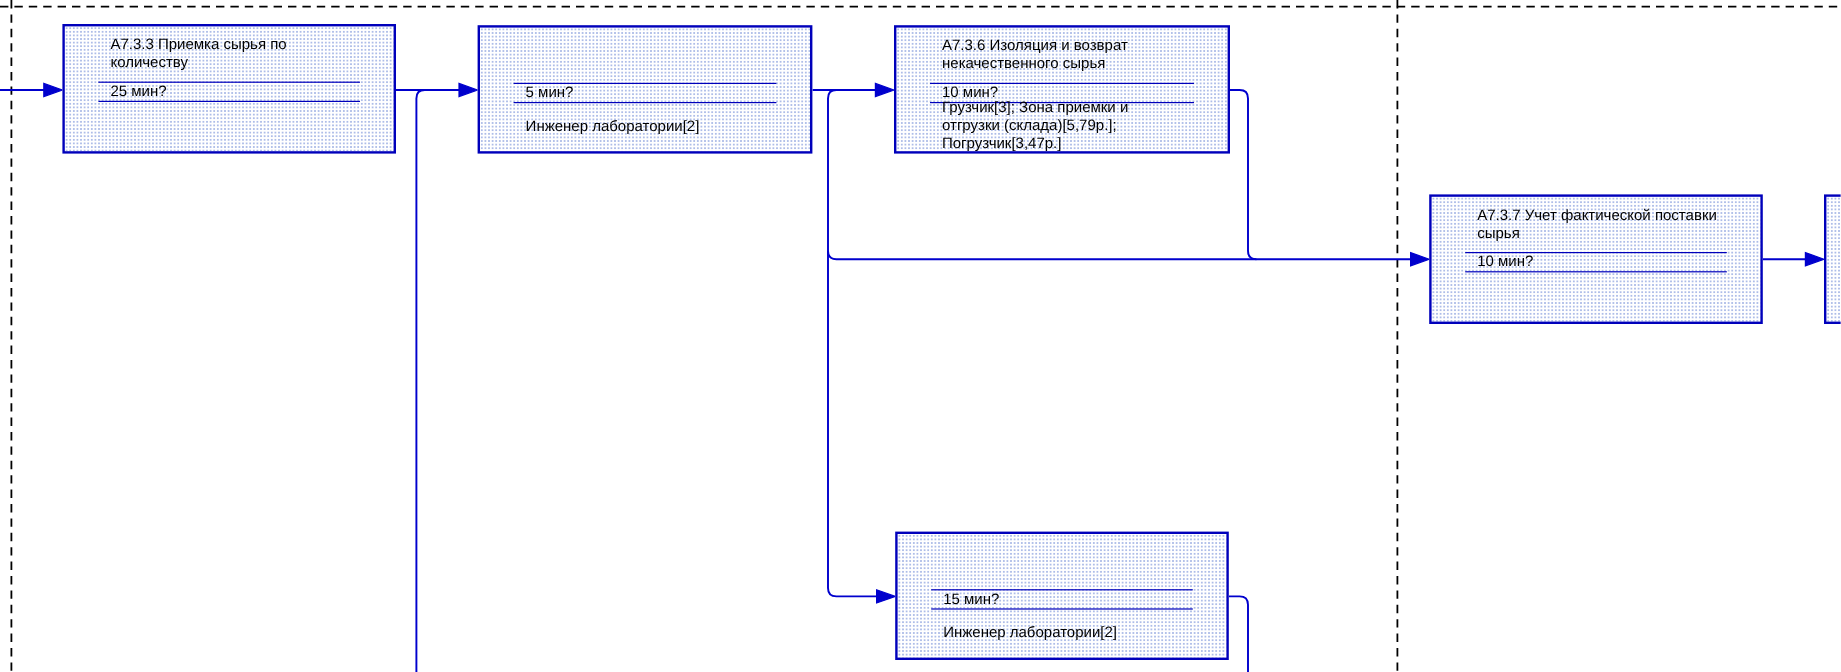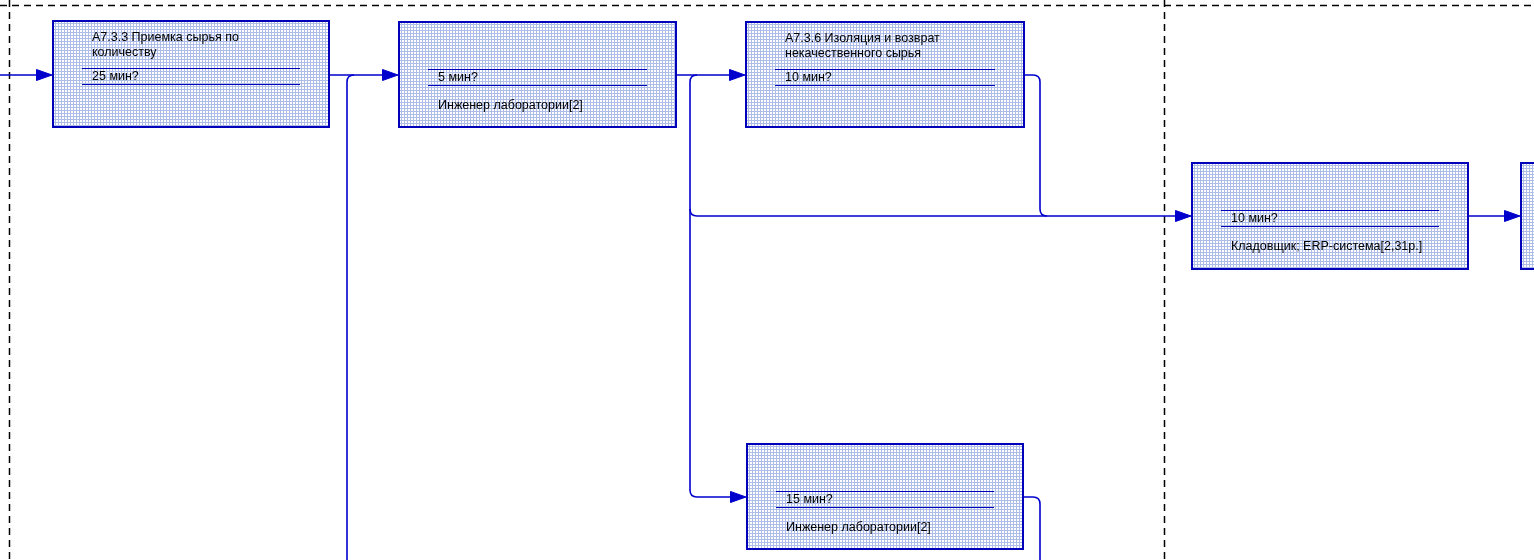--- a/index.html
+++ b/index.html
@@ -120,27 +120,31 @@
     </div>
     <div class="sec res">Инженер лаборатории[2]</div>
   </div>
 
   <div class="pbox" style="left:745px;top:21px;width:280px;height:107px">
     <div class="sec title">А7.3.6 Изоляция и возврат
 некачественного сырья</div>
     <div class="dur-wrap">
       <span>10 мин?</span>
     </div>
+    <div class="sec res" style="top:62px">Грузчик[3]; Зона приемки и
+отгрузки (склада)[5,79р.];
+Погрузчик[3,47р.]</div>
   </div>
 
   <div class="pbox" style="left:1191px;top:162px;width:278px;height:108px">
+    <div class="sec title">А7.3.7 Учет фактической поставки
+сырья</div>
     <div class="dur-wrap">
       <span>10 мин?</span>
     </div>
-    <div class="sec res">Кладовщик; ERP-система[2,31р.]</div>
   </div>
 
   <div class="pbox" style="left:746px;top:443px;width:278px;height:107px">
     <div class="dur-wrap">
       <span>15 мин?</span>
     </div>
     <div class="sec res">Инженер лаборатории[2]</div>
   </div>
 
   <div class="pbox" style="left:1520px;top:162px;width:40px;height:108px"></div>

